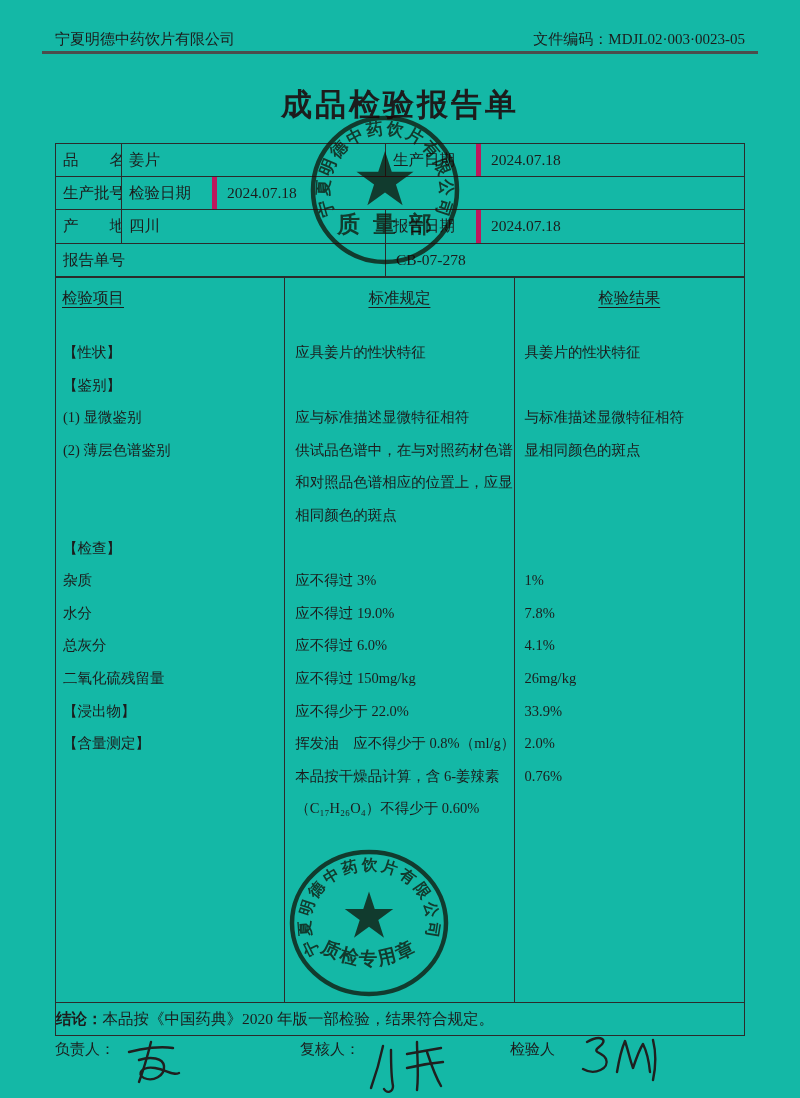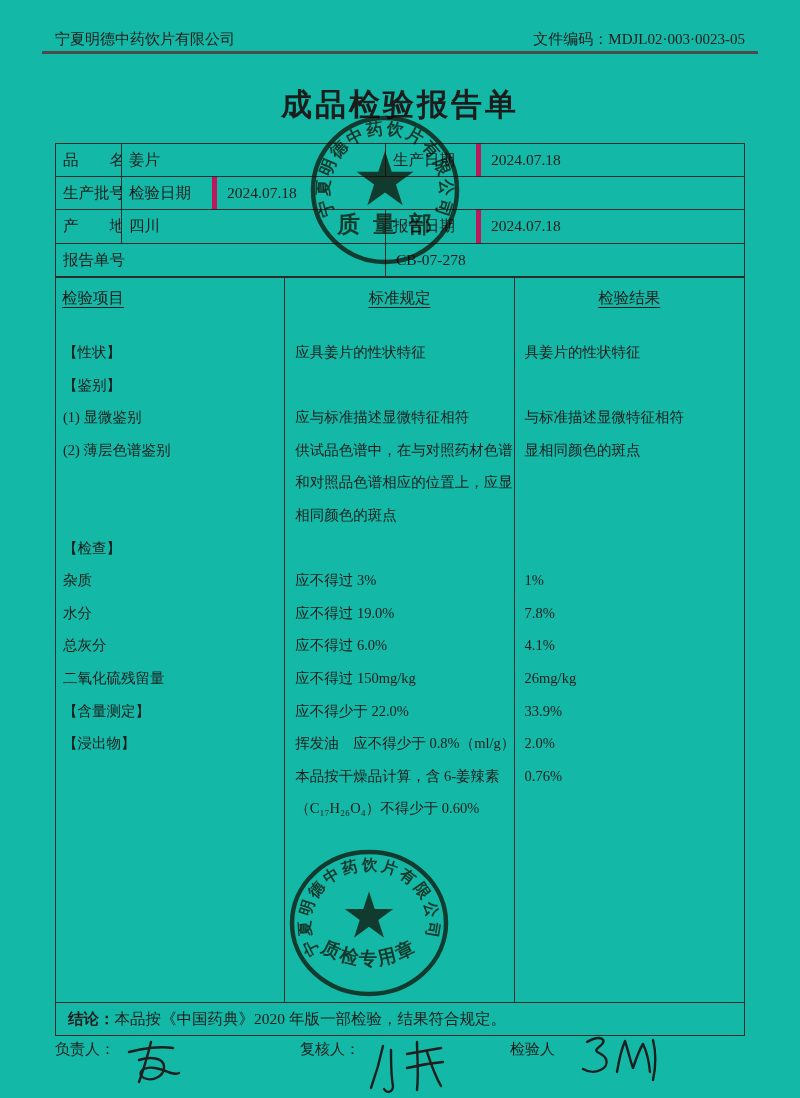--- a/index.html
+++ b/index.html
@@ -34,21 +34,21 @@
   .mhead.left{text-align:left;padding-left:6px;}
   .mhead.center{text-align:center;}
   .lines{position:absolute;left:0;right:0;top:58px;}
   .line{height:32.6px;line-height:32.6px;padding-left:7px;font-size:14.5px;
         white-space:nowrap;overflow:visible;}
   .lines.std .line{padding-left:10px;}
   .lines.res .line{padding-left:10px;}
   
   .conclusion{position:absolute;left:55px;top:1002px;width:690px;height:34px;
               border:1px solid #2b2b2b;box-sizing:border-box;line-height:31px;
-              padding-left:12px;font-size:15.5px;white-space:nowrap;}
+              padding-left:0;font-size:15.5px;white-space:nowrap;}
   .conclusion b{font-weight:bold;}
   
   .sigrow{position:absolute;left:55px;top:1038px;width:690px;height:60px;font-size:15px;}
   .siglabel{position:absolute;top:2px;white-space:nowrap;}
   .sl1{left:0;} .sl2{left:245px;} .sl3{left:455px;}
   .sig{position:absolute;}
   .sig path{fill:none;stroke:#1f1f1f;stroke-width:2.4;stroke-linecap:round;stroke-linejoin:round;}
   .sg1{left:62px;top:0px;} .sg2{left:312px;top:0px;} .sg3{left:518px;top:-6px;}
   
   .stamp{position:absolute;mix-blend-mode:multiply;opacity:0.88;pointer-events:none;}
@@ -101,22 +101,22 @@
           <div class="line">【鉴别】</div>
           <div class="line">(1) 显微鉴别</div>
           <div class="line">(2) 薄层色谱鉴别</div>
           <div class="line"></div>
           <div class="line"></div>
           <div class="line">【检查】</div>
           <div class="line">杂质</div>
           <div class="line">水分</div>
           <div class="line">总灰分</div>
           <div class="line">二氧化硫残留量</div>
+          <div class="line">【浸出物】</div>
           <div class="line">【含量测定】</div>
-          <div class="line">【浸出物】</div>
           <div class="line"></div>
           <div class="line"></div>
         </div>
     </div>
     <div class="mcol b">
       <div class="mhead center"><span>标准规定</span></div>
       <div class="lines std">
           <div class="line">应具姜片的性状特征</div>
           <div class="line"></div>
           <div class="line">应与标准描述显微特征相符</div>

